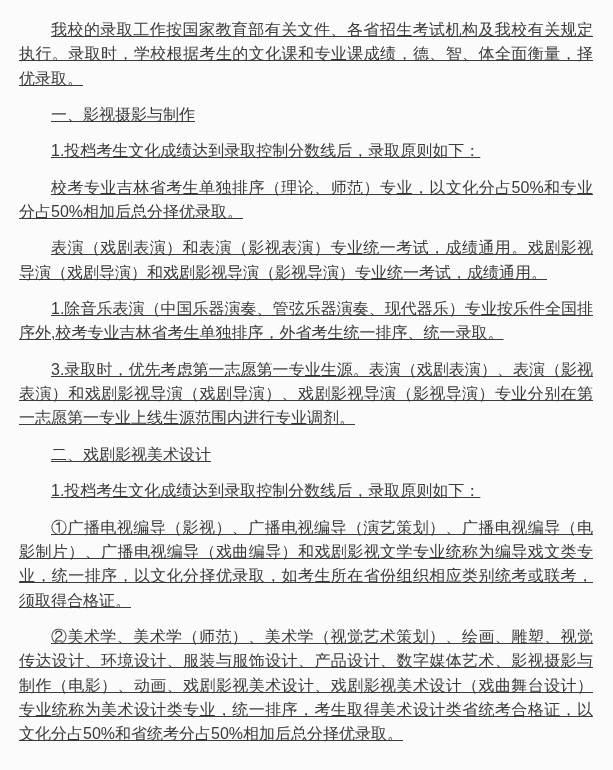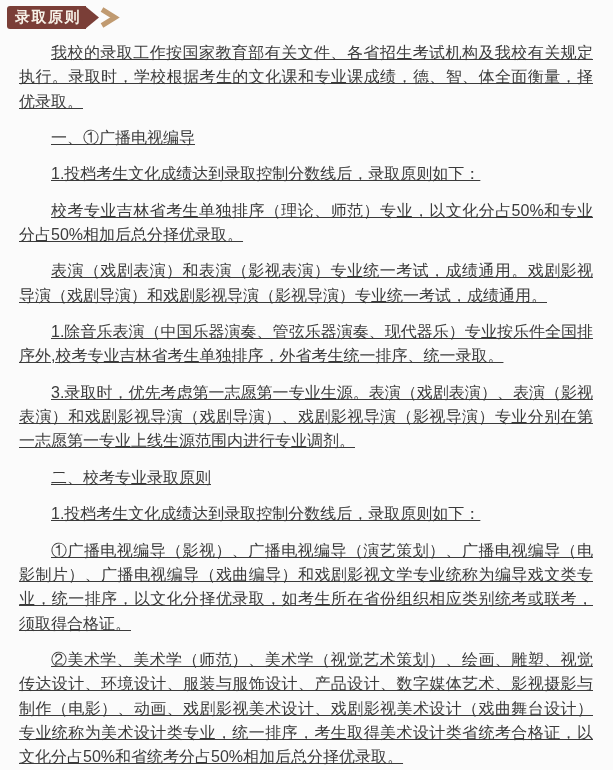--- a/index.html
+++ b/index.html
@@ -55,37 +55,28 @@
     margin: 12px;
     text-indent: 2em;
     text-decoration: underline;
   }
 </style>
 </head>
 <body>
 
 <div class="page">
 
-  <div class="badge-row">
-    <span class="badge">
-      <span>录取原则</span>
-    </span>
-    <svg class="badge-arrows" width="36" height="23" viewBox="0 0 36 23">
-      <polygon points="0,0 14,11.5 0,23" fill="#7a3e37"></polygon>
-      <path d="M17,3.5 L30,11.5 L17,19.5" fill="none" stroke-width="5" stroke="#c09a70"></path>
-    </svg>
-  </div>
 
   <div class="content">
       <p class="para body">我校的录取工作按国家教育部有关文件、各省招生考试机构及我校有关规定执行。录取时，学校根据考生的文化课和专业课成绩，德、智、体全面衡量，择优录取。</p>
-      <p class="para heading">一、①广播电视编导</p>
+      <p class="para heading">一、影视摄影与制作</p>
       <p class="para body">1.投档考生文化成绩达到录取控制分数线后，录取原则如下：</p>
       <p class="para body">校考专业吉林省考生单独排序（理论、师范）专业，以文化分占50%和专业分占50%相加后总分择优录取。</p>
       <p class="para body">表演（戏剧表演）和表演（影视表演）专业统一考试，成绩通用。戏剧影视导演（戏剧导演）和戏剧影视导演（影视导演）专业统一考试，成绩通用。</p>
       <p class="para body">1.除音乐表演（中国乐器演奏、管弦乐器演奏、现代器乐）专业按乐件全国排序外,校考专业吉林省考生单独排序，外省考生统一排序、统一录取。</p>
       <p class="para body">3.录取时，优先考虑第一志愿第一专业生源。表演（戏剧表演）、表演（影视表演）和戏剧影视导演（戏剧导演）、戏剧影视导演（影视导演）专业分别在第一志愿第一专业上线生源范围内进行专业调剂。</p>
-      <p class="para heading">二、校考专业录取原则</p>
+      <p class="para heading">二、戏剧影视美术设计</p>
       <p class="para body">1.投档考生文化成绩达到录取控制分数线后，录取原则如下：</p>
       <p class="para body">①广播电视编导（影视）、广播电视编导（演艺策划）、广播电视编导（电影制片）、广播电视编导（戏曲编导）和戏剧影视文学专业统称为编导戏文类专业，统一排序，以文化分择优录取，如考生所在省份组织相应类别统考或联考，须取得合格证。</p>
       <p class="para body">②美术学、美术学（师范）、美术学（视觉艺术策划）、绘画、雕塑、视觉传达设计、环境设计、服装与服饰设计、产品设计、数字媒体艺术、影视摄影与制作（电影）、动画、戏剧影视美术设计、戏剧影视美术设计（戏曲舞台设计）专业统称为美术设计类专业，统一排序，考生取得美术设计类省统考合格证，以文化分占50%和省统考分占50%相加后总分择优录取。</p>
     </div>
 
 </div>
 
 </body></html>

